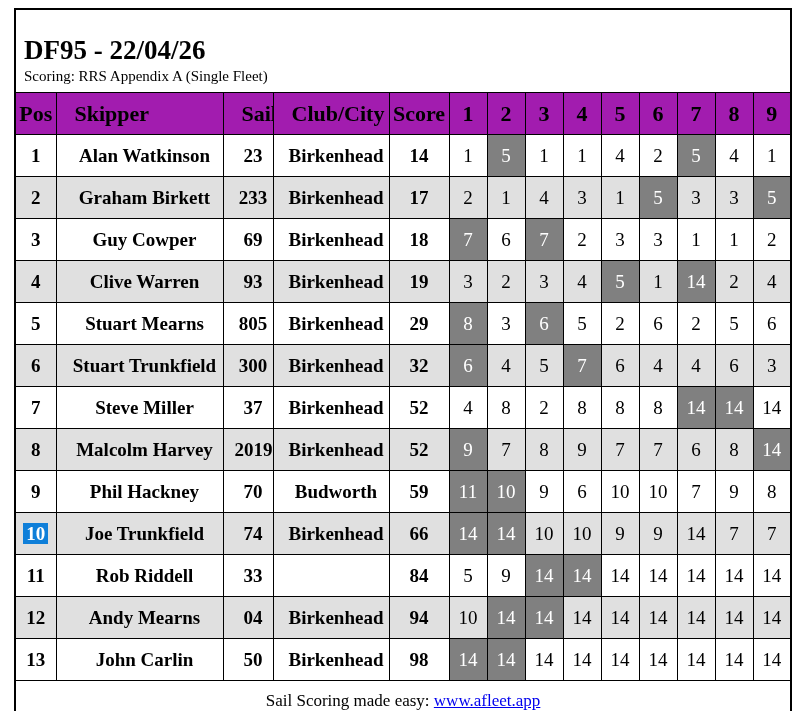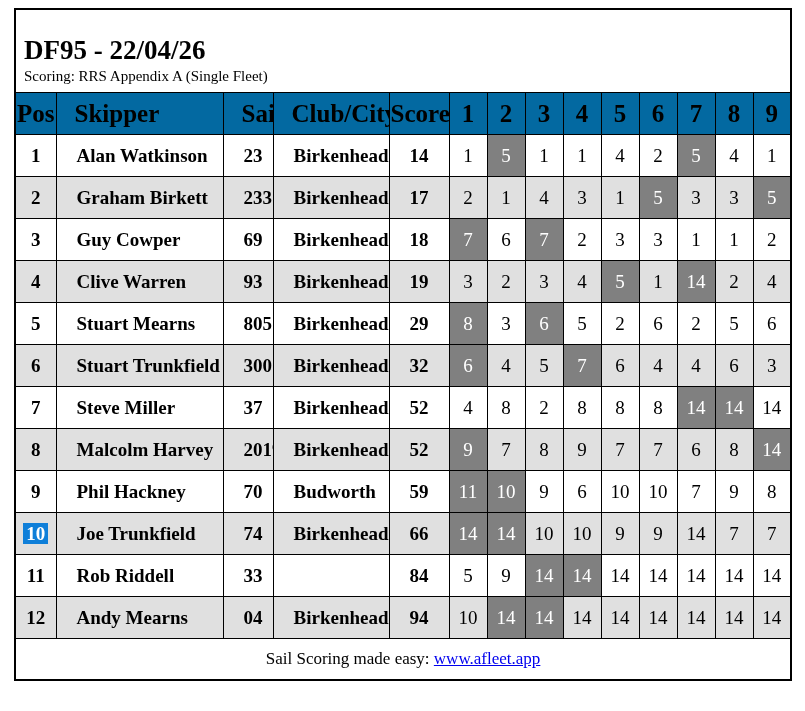--- a/index.html
+++ b/index.html
@@ -34,40 +34,40 @@
     font-weight: bold;
     line-height: 1.15;
     margin-top: 20px;
   }
   .subtitle {
     font-size: 15px;
     margin-top: 2px;
   }
   
   th {
-    font-size: 25px;
+    font-size: 22px;
     font-weight: bold;
     height: 39px;
     text-align: center;
-    background: #0369a1;
+    background: #a21caf;
   }
   th.left {
     text-align: left;
     padding-left: 18px;
   }
   
   td.info {
     font-size: 19px;
     font-weight: bold;
     text-align: center;
     height: 39px;
   }
   td.left {
-    text-align: left;
-    padding-left: 20px;
+    text-align: center;
+    padding-left: 11px;
   }
   td.race {
     font-size: 19px;
     font-weight: normal;
     text-align: center;
     height: 39px;
   }
   tr.stripe td {
     background: var(--stripe, #e0e0e0);
   }
@@ -322,20 +322,36 @@
           <td class="race">10</td>
           <td class="race discard">14</td>
           <td class="race discard">14</td>
           <td class="race">14</td>
           <td class="race">14</td>
           <td class="race">14</td>
           <td class="race">14</td>
           <td class="race">14</td>
           <td class="race">14</td>
         </tr>
+        <tr>
+          <td class="info">13</td>
+          <td class="info left">John Carlin</td>
+          <td class="info left">50</td>
+          <td class="info left">Birkenhead</td>
+          <td class="info">98</td>
+          <td class="race discard">14</td>
+          <td class="race discard">14</td>
+          <td class="race">14</td>
+          <td class="race">14</td>
+          <td class="race">14</td>
+          <td class="race">14</td>
+          <td class="race">14</td>
+          <td class="race">14</td>
+          <td class="race">14</td>
+        </tr>
       </tbody>
     <tbody>
       <tr>
         <td class="footer-cell" colspan="14">
           <span>Sail Scoring made easy: </span><a class="footer-link" href="#">www.afleet.app</a>
         </td>
       </tr>
     </tbody>
   </table>
 </div>

